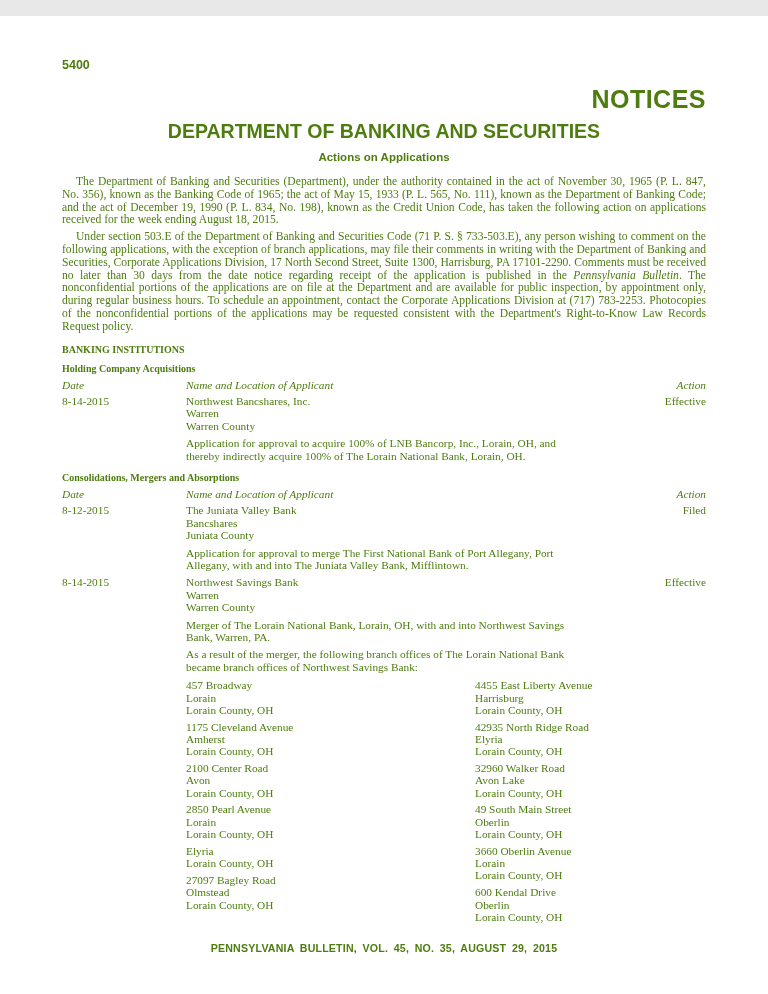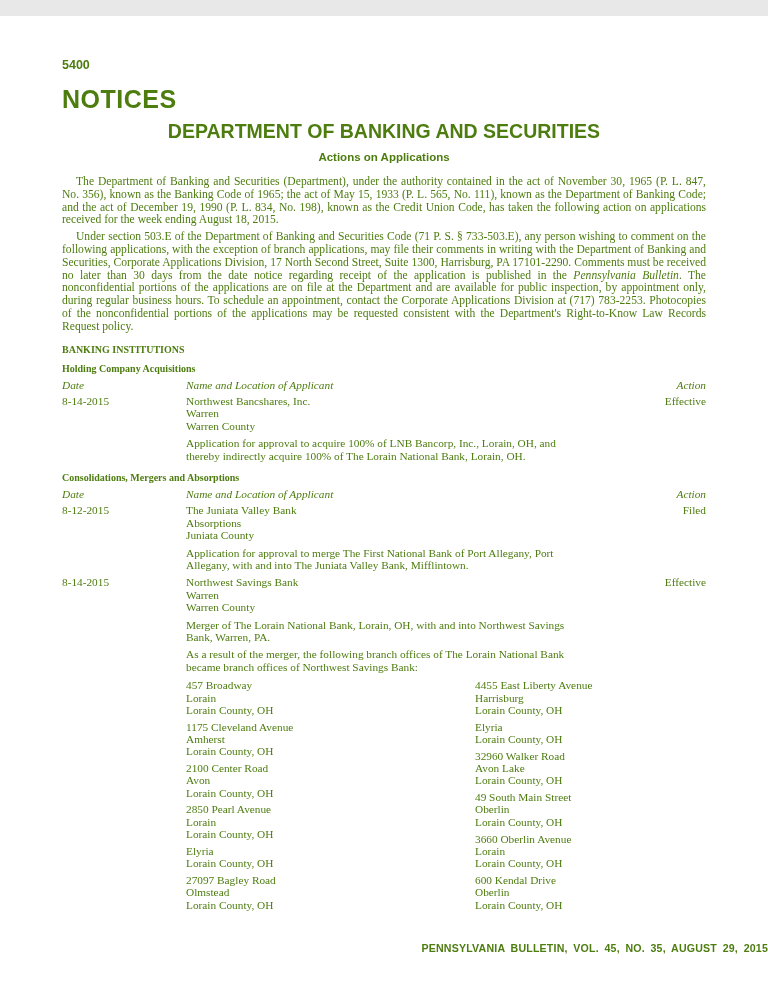--- a/index.html
+++ b/index.html
@@ -14,21 +14,21 @@
     margin: 16px auto;
   }
   .content { padding: 42px 62px 0 62px; }
   .page-number {
     font-family: "Liberation Sans", sans-serif;
     font-weight: bold;
     font-size: 12.5px;
   }
   .main-title {
     margin-top: 13px;
-    text-align: left;
+    text-align: right;
     font-family: "Liberation Sans", sans-serif;
     font-weight: bold;
     font-size: 25px;
     letter-spacing: 0.5px;
     line-height: 28px;
   }
   .dept-title {
     margin-top: 7px;
     text-align: center;
     font-family: "Liberation Sans", sans-serif;
@@ -78,21 +78,21 @@
     line-height: 12.3px;
   }
   .bcol-left { width: 289px; }
   .bcol-right { flex: 1; }
   .branch { margin-bottom: 4.5px; }
   .page-footer {
     position: absolute;
     top: 926px;
     left: 0;
     width: 100%;
-    text-align: right;
+    text-align: center;
     font-family: "Liberation Sans", sans-serif;
     font-weight: bold;
     font-size: 10.6px;
     letter-spacing: 0.2px;
     word-spacing: 2.5px;
   }
   i { font-style: italic; }
 </style>
 </head>
 <body>
@@ -137,21 +137,21 @@
     <div class="trow thead">
       <div>Date</div>
       <div>Name and Location of Applicant</div>
       <div class="taction">Action</div>
     </div>
 
     <div class="trow">
       <div>8-12-2015</div>
       <div>
         <div>The Juniata Valley Bank</div>
-        <div>Absorptions</div>
+        <div>Bancshares</div>
         <div>Juniata County</div>
       </div>
       <div class="taction">Filed</div>
     </div>
     <div class="trow">
       <div></div>
       <div class="tdesc">Application for approval to merge The First National Bank of Port Allegany, Port Allegany, with and into The Juniata Valley Bank, Mifflintown.</div>
     </div>
 
     <div class="trow" style="margin-top:5px">
@@ -206,20 +206,21 @@
             <div>Lorain County, OH</div>
           </div>
         </div>
         <div class="bcol-right">
           <div class="branch">
             <div>4455 East Liberty Avenue</div>
             <div>Harrisburg</div>
             <div>Lorain County, OH</div>
           </div>
           <div class="branch">
+            <div>42935 North Ridge Road</div>
             <div>Elyria</div>
             <div>Lorain County, OH</div>
           </div>
           <div class="branch">
             <div>32960 Walker Road</div>
             <div>Avon Lake</div>
             <div>Lorain County, OH</div>
           </div>
           <div class="branch">
             <div>49 South Main Street</div>

